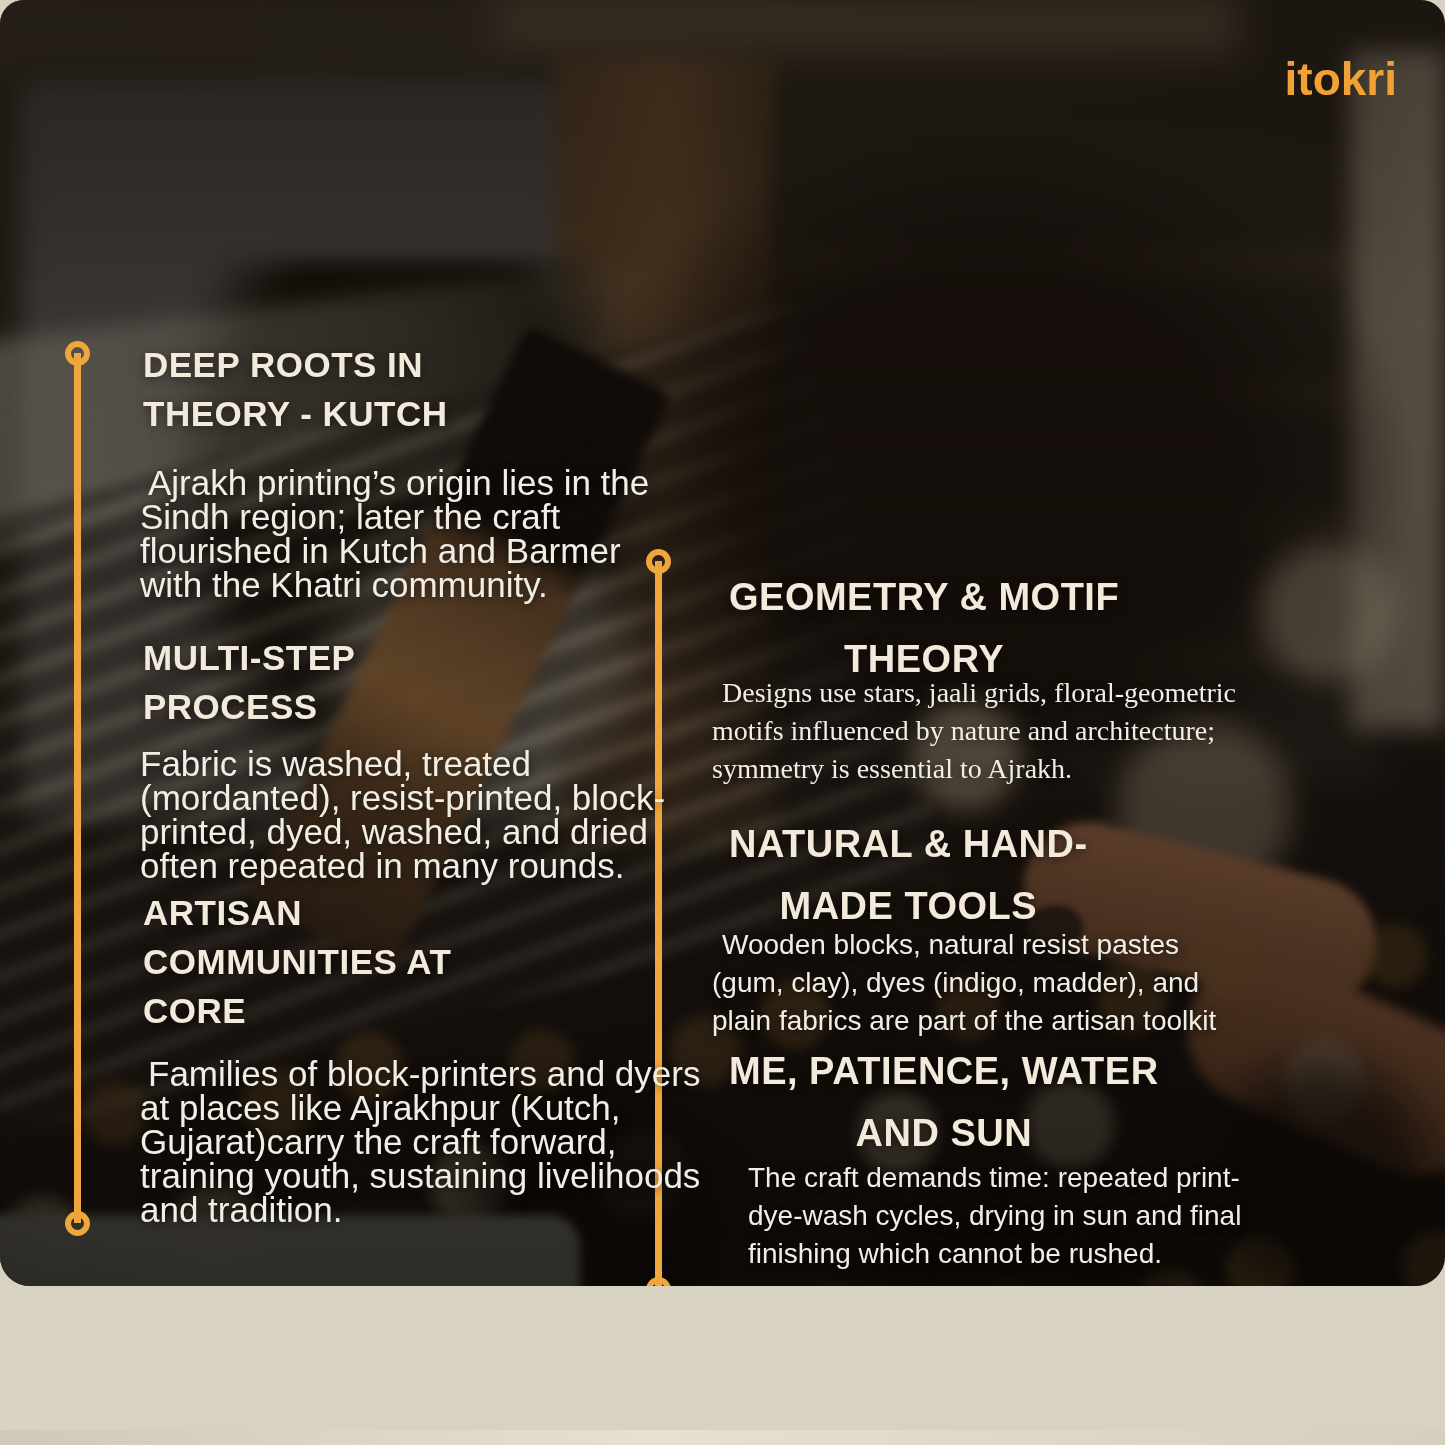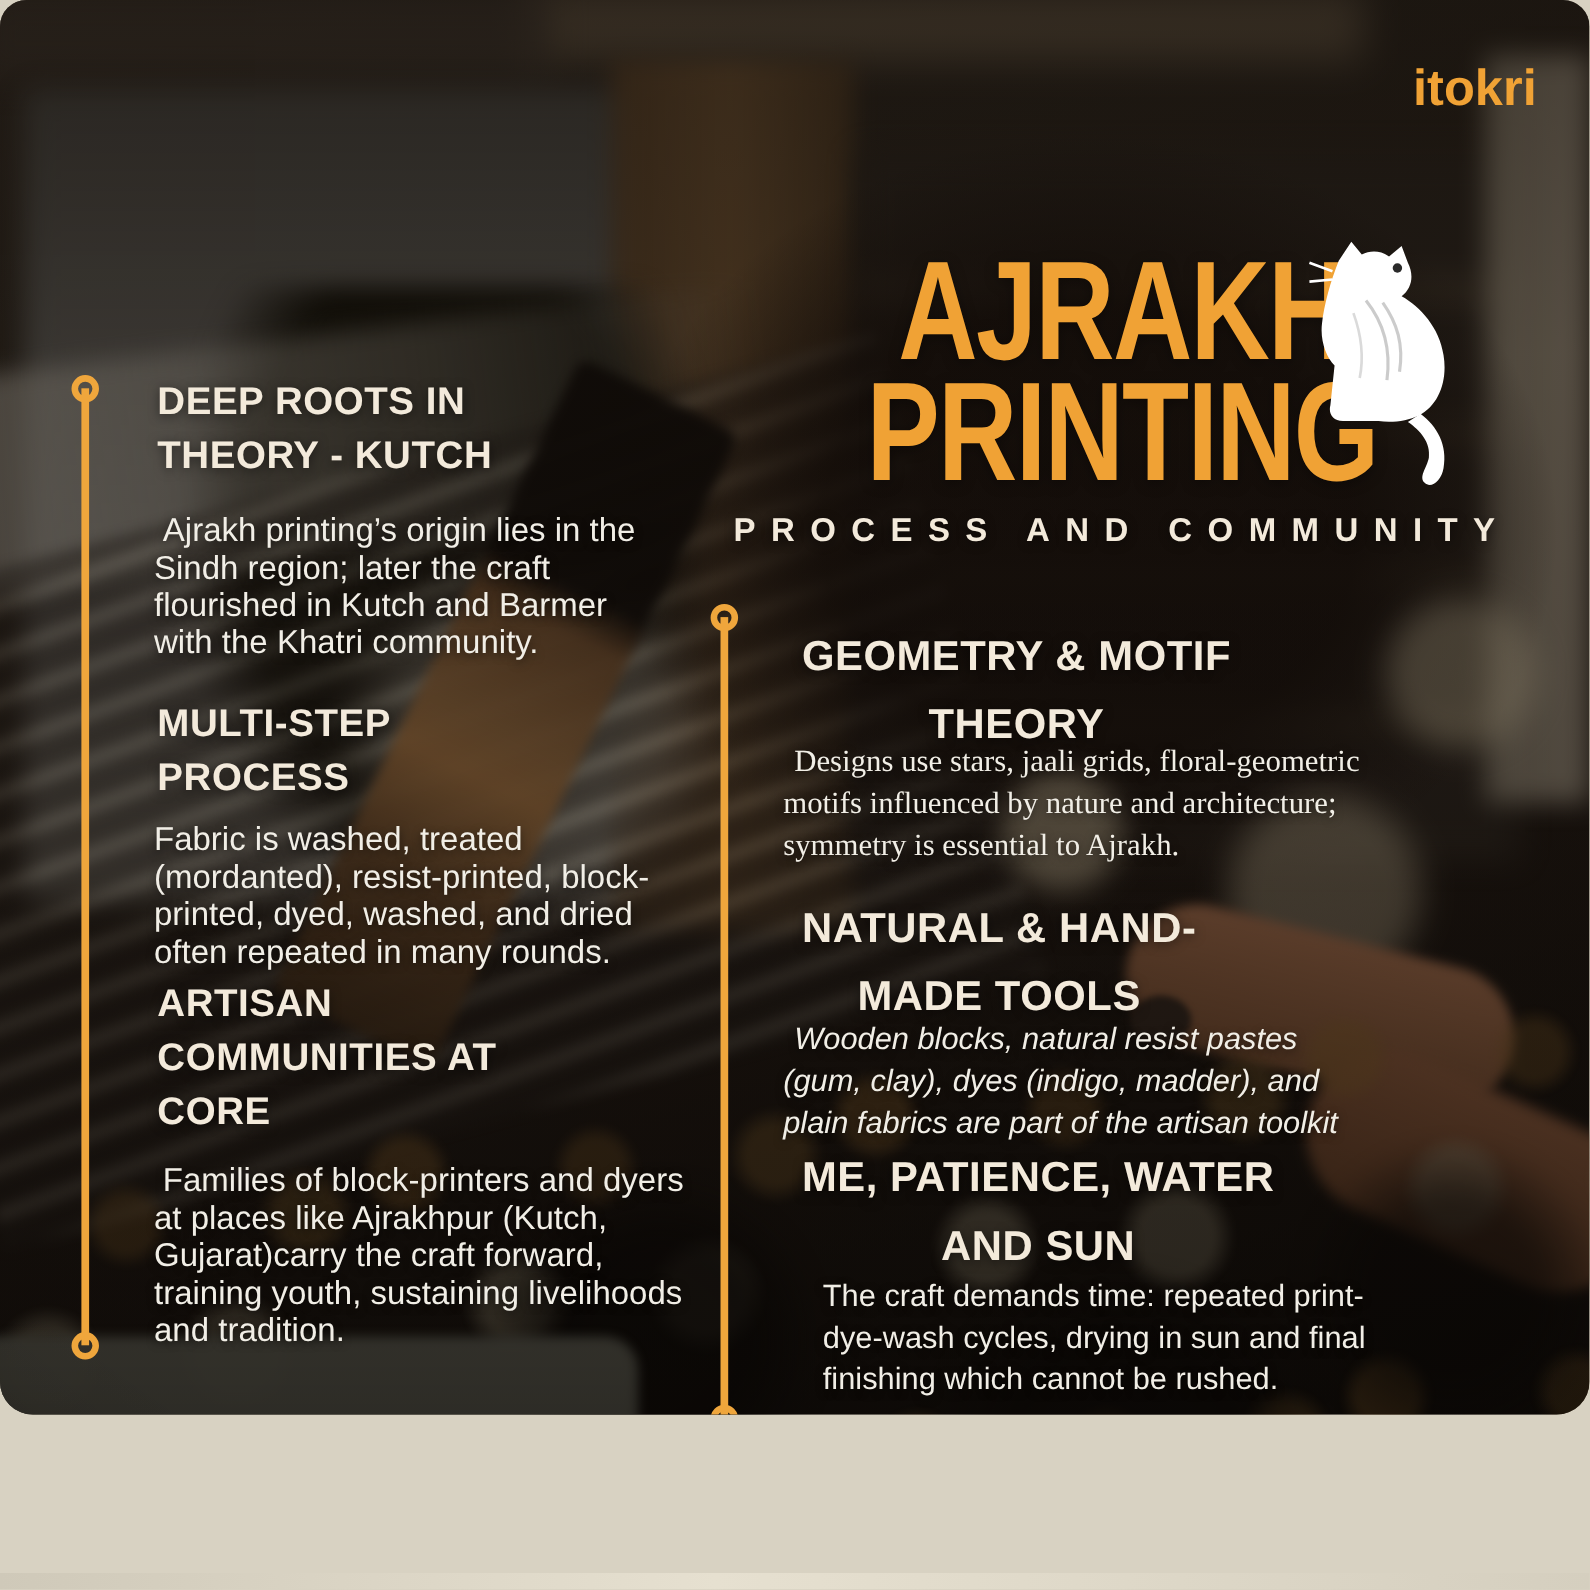--- a/index.html
+++ b/index.html
@@ -115,29 +115,29 @@
     position:absolute; margin:0; color:#F3EADB; font-weight:800;
     white-space:pre-line; z-index:4;
     text-shadow:0 2px 10px rgba(0,0,0,.5);
   }
   .sec-body {
     position:absolute; margin:0; color:#F1EEE6; font-weight:400;
     white-space:pre-line; z-index:4;
     text-shadow:0 2px 8px rgba(0,0,0,.5);
   }
   .col-left  .sec-heading { left:143px; font-size:35px; line-height:49px; letter-spacing:.5px; }
-  .col-left  .sec-body    { left:140px; font-size:30px; line-height:34px; }
+  .col-left  .sec-body    { left:140px; font-size:35px; line-height:34px; }
   .col-right .sec-heading { left:729px; font-size:38px; line-height:62px; letter-spacing:.5px;text-align:center; }
   .col-right .sec-body    { left:712px; font-size:28px; line-height:38px; }
 
   .lh1 { top:340px; }  .lb1 { top:466px; text-indent:8px; }
   .lh2 { top:633px; }  .lb2 { top:747px; }
   .lh3 { top:888px; }  .lb3 { top:1057px; text-indent:8px; }
   .rh1 { top:566px; }  .rb1 { top:674px; text-indent:10px;font-family:Liberation Serif, serif; }
-  .rh2 { top:813px; }  .rb2 { top:926px; text-indent:10px;font-style:italic; }
+  .rh2 { top:813px; }  .rb2 { top:926px; text-indent:10px; }
   .rh3 { top:1040px; } .rb3 { top:1159px;margin-left:36px; }
 
   .bottom-strip { position:absolute; left:0; bottom:0; width:1445px; height:15px;
     background:linear-gradient(90deg,#cfc9b9,#e6e0d0 45%,#d5cfbf); }
 </style>
 </head>
 <body>
 
 <div class="canvas">
   <div class="photo">
@@ -157,36 +157,20 @@
     <div class="bg-finger1"></div>
     <div class="bg-nail"></div>
     <div class="bg-finger2"></div>
     <div class="bg-pattern"></div>
     <div class="bg-pattern-dark"></div>
     <div class="bg-grey-corner"></div>
     <div class="bg-overlay"></div>
 
     <div class="logo">itokri</div>
 
-    <header class="header">
-      <h1 class="title">AJRAKH
-PRINTING</h1>
-      <div class="subtitle">PROCESS AND COMMUNITY</div>
-      <div class="cat">
-        <svg viewBox="0 0 210 250" width="200" height="250">
-          <path d="M62,20 L74,2 84,14 C92,10 102,10 110,16 L122,6 128,22 C134,34 132,46 122,54 C140,64 158,84 162,110 C166,134 158,158 138,168 C128,173 112,175 100,173 L66,173 C56,173 52,166 54,158 L58,120 C50,112 44,96 46,80 C48,62 54,40 62,20 Z" fill="#ffffff"></path>
-          <path d="M140,166 C156,178 166,196 162,218 C160,230 150,238 144,232 C138,226 146,218 148,208 C150,194 140,182 128,174 Z" fill="#ffffff"></path>
-          <path d="M88,58 C104,78 112,104 108,134" stroke="#a9a9a9" stroke-width="3" fill="none" opacity="0.6"></path>
-          <path d="M104,60 C118,80 124,100 120,126" stroke="#9a9a9a" stroke-width="3" fill="none" opacity="0.5"></path>
-          <path d="M76,70 C84,92 86,112 82,132" stroke="#b5b5b5" stroke-width="2.5" fill="none" opacity="0.5"></path>
-          <circle cx="118" cy="27" r="4.5" fill="#2a2a2a"></circle>
-          <path d="M56,30 L34,22 M56,38 L34,40" stroke="#ffffff" stroke-width="2.5" fill="none"></path>
-        </svg>
-      </div>
-    </header>
 
     <div class="timeline timeline-left">
       <span class="tl-dot tl-dot-top"></span>
       <span class="tl-line"></span>
       <span class="tl-dot tl-dot-bottom"></span>
     </div>
     <div class="timeline timeline-right">
       <span class="tl-dot tl-dot-top"></span>
       <span class="tl-line"></span>
       <span class="tl-dot tl-dot-bottom"></span>

